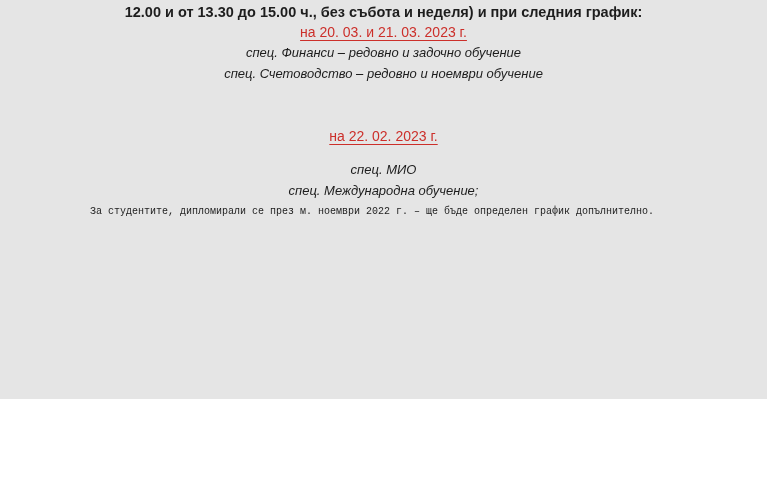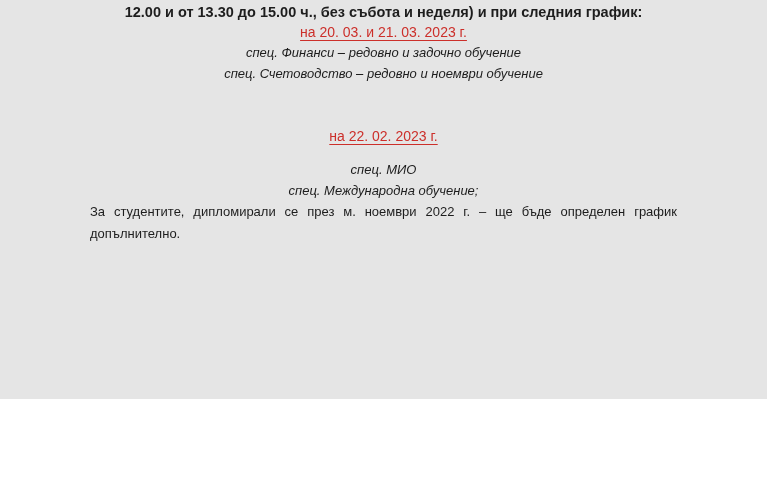--- a/index.html
+++ b/index.html
@@ -45,24 +45,25 @@
   .spec {
     font-size: 13px;
     font-style: italic;
     text-align: center;
     line-height: 21px;
   }
   .spec.first-of-group {
     margin-top: 13px;
   }
   .closing {
-    font-size: 13px;
+    font-size: 10px;
     line-height: 21.5px;
     text-align: justify;
     margin-top: 42px;
+    font-family: Liberation Mono, monospace;
   }
 </style>
 </head>
 <body>
 
 <div class="page">
 
   <p class="intro">12.00 и от 13.30 до 15.00 ч., без събота и неделя) и при следния график:</p>
 
   <p class="date-heading"><span class="underlined">на 20. 03. и 21. 03. 2023 г.</span></p>

